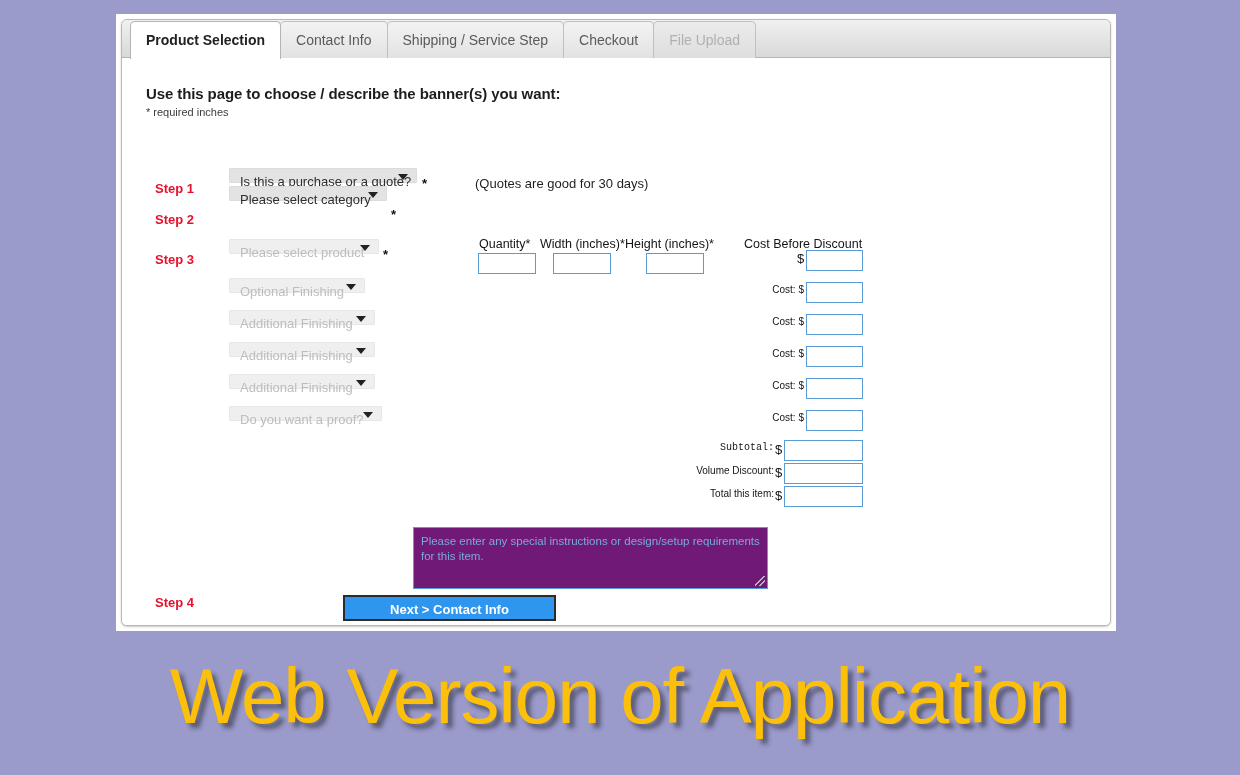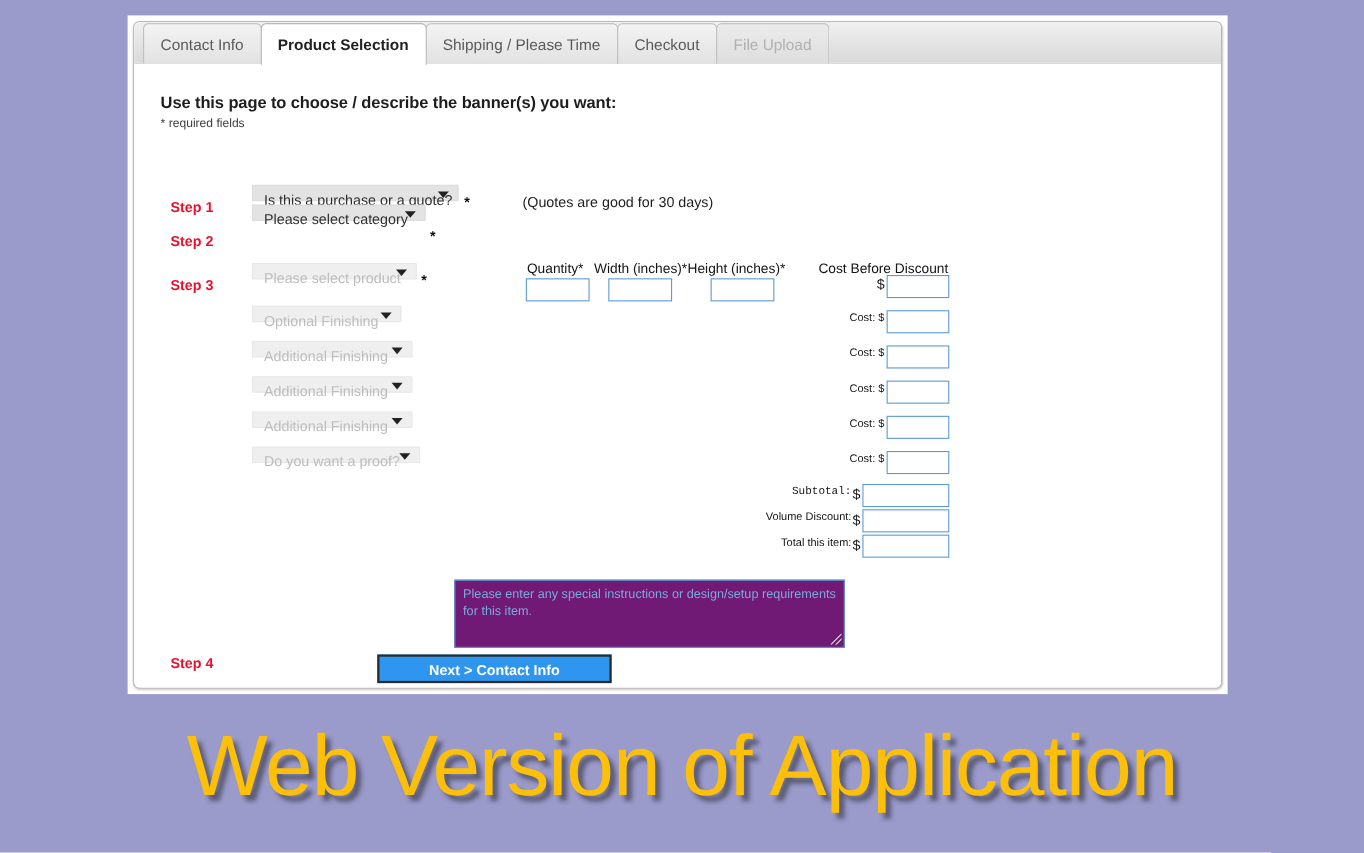--- a/index.html
+++ b/index.html
@@ -250,41 +250,41 @@
     line-height: 92px;
   }
 </style>
 </head>
 <body>
 
 <div id="app-frame">
   <div id="app-panel">
 
     <div id="tabstrip">
+      <div class="tab active">
+        <span>Product Selection</span>
+      </div>
       <div class="tab">
         <span>Contact Info</span>
       </div>
-      <div class="tab active">
-        <span>Product Selection</span>
-      </div>
       <div class="tab">
-        <span>Shipping / Please Time</span>
+        <span>Shipping / Service Step</span>
       </div>
       <div class="tab">
         <span>Checkout</span>
       </div>
       <div class="tab disabled">
         <span>File Upload</span>
       </div>
     </div>
 
     <div id="panel-body">
 
       <div class="heading">Use this page to choose / describe the banner(s) you want:</div>
-      <div class="subheading">* required fields</div>
+      <div class="subheading">* required inches</div>
 
       <div class="step-label" style="top:123px;">Step 1</div>
       <div class="sel" style="left:107px; top:110px; width:188px;">
         <span>Is this a purchase or a quote?</span>
         <span class="caret"></span>
       </div>
       <div class="req" style="left:300px; top:118px;">*</div>
       <div class="note-inline" style="left:353px; top:118px;">(Quotes are good for 30 days)</div>
 
       <div class="step-label" style="top:154px;">Step 2</div>

